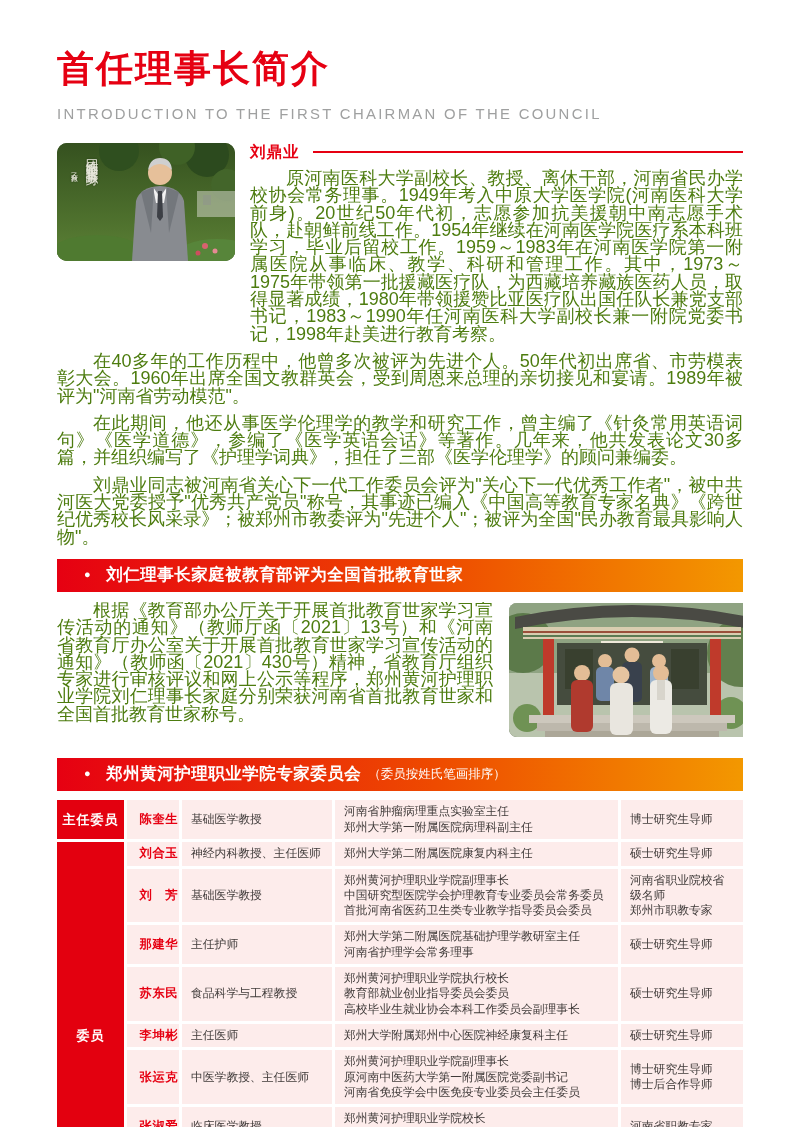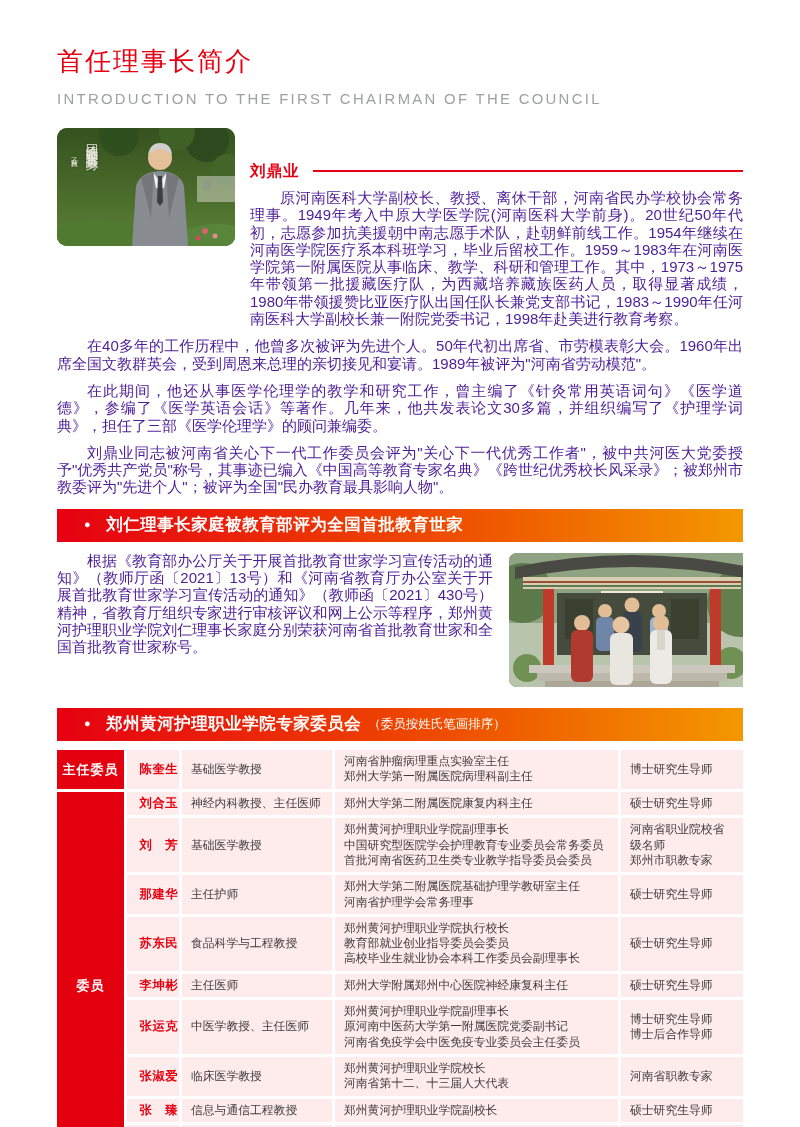--- a/index.html
+++ b/index.html
@@ -6,21 +6,21 @@
   html,body { background:#ffffff; }
   .page {
     position:relative; width:800px; height:1127px; background:#ffffff;
     font-family:"Liberation Sans","DejaVu Sans",sans-serif;
     color:#3f3a39; overflow:hidden;
   }
   .content { margin:0 57px; }
 
   
   .page-title {
-    margin-top:44px; font-size:26px; font-weight:normal;
+    margin-top:44px; font-size:37px; font-weight:bold;
     color:#e60012; letter-spacing:2px;
   }
   .page-subtitle {
     margin-top:11px; font-size:15.5px; color:#9fa0a0;
     letter-spacing:2.4px; transform:scaleX(.96); transform-origin:left center;
     white-space:nowrap;
   }
 
   
   .chairman-row { display:flex; margin-top:20px; }
@@ -34,28 +34,28 @@
     font-family:"DejaVu Serif","Liberation Serif",serif;
     color:#f2efe6; font-size:12.5px; letter-spacing:2px; opacity:.95;
     text-shadow:0 0 2px rgba(30,50,20,.8);
   }
   .calligraphy-sign {
     position:absolute; left:12px; top:24px; writing-mode:vertical-rl;
     font-family:"DejaVu Serif","Liberation Serif",serif;
     color:#f2efe6; font-size:7px; letter-spacing:1px; opacity:.85;
     text-shadow:0 0 2px rgba(30,50,20,.8);
   }
-  .chairman-right { flex:1; margin-left:15px;margin-top:34px; }
+  .chairman-right { flex:1; margin-left:15px; }
   .name-row { display:flex; align-items:center; height:18px; }
   .chairman-name { color:#e60012; font-weight:bold; font-size:15.5px; letter-spacing:1px; }
   .name-rule { flex:1; height:1.6px; background:#e60012; margin-left:13px; }
 
   p.body {
-    font-size:15px; line-height:17.3px; text-align:justify;
-    text-indent:2em; color:#4c1d95;
+    font-size:18px; line-height:17.3px; text-align:justify;
+    text-indent:2em; color:#4d7c0f;
   }
   .chairman-right p.body { margin-top:9px; }
   .para-block p.body { margin-top:10px; }
   .para-block { margin-top:3px; }
 
   
   .banner {
     height:33px; display:flex; align-items:center; padding-left:27px;
     background:linear-gradient(90deg,#e60012 0%,#ee4a00 55%,#f39800 100%);
     color:#ffffff; font-weight:bold; font-size:16.5px; letter-spacing:.5px;

